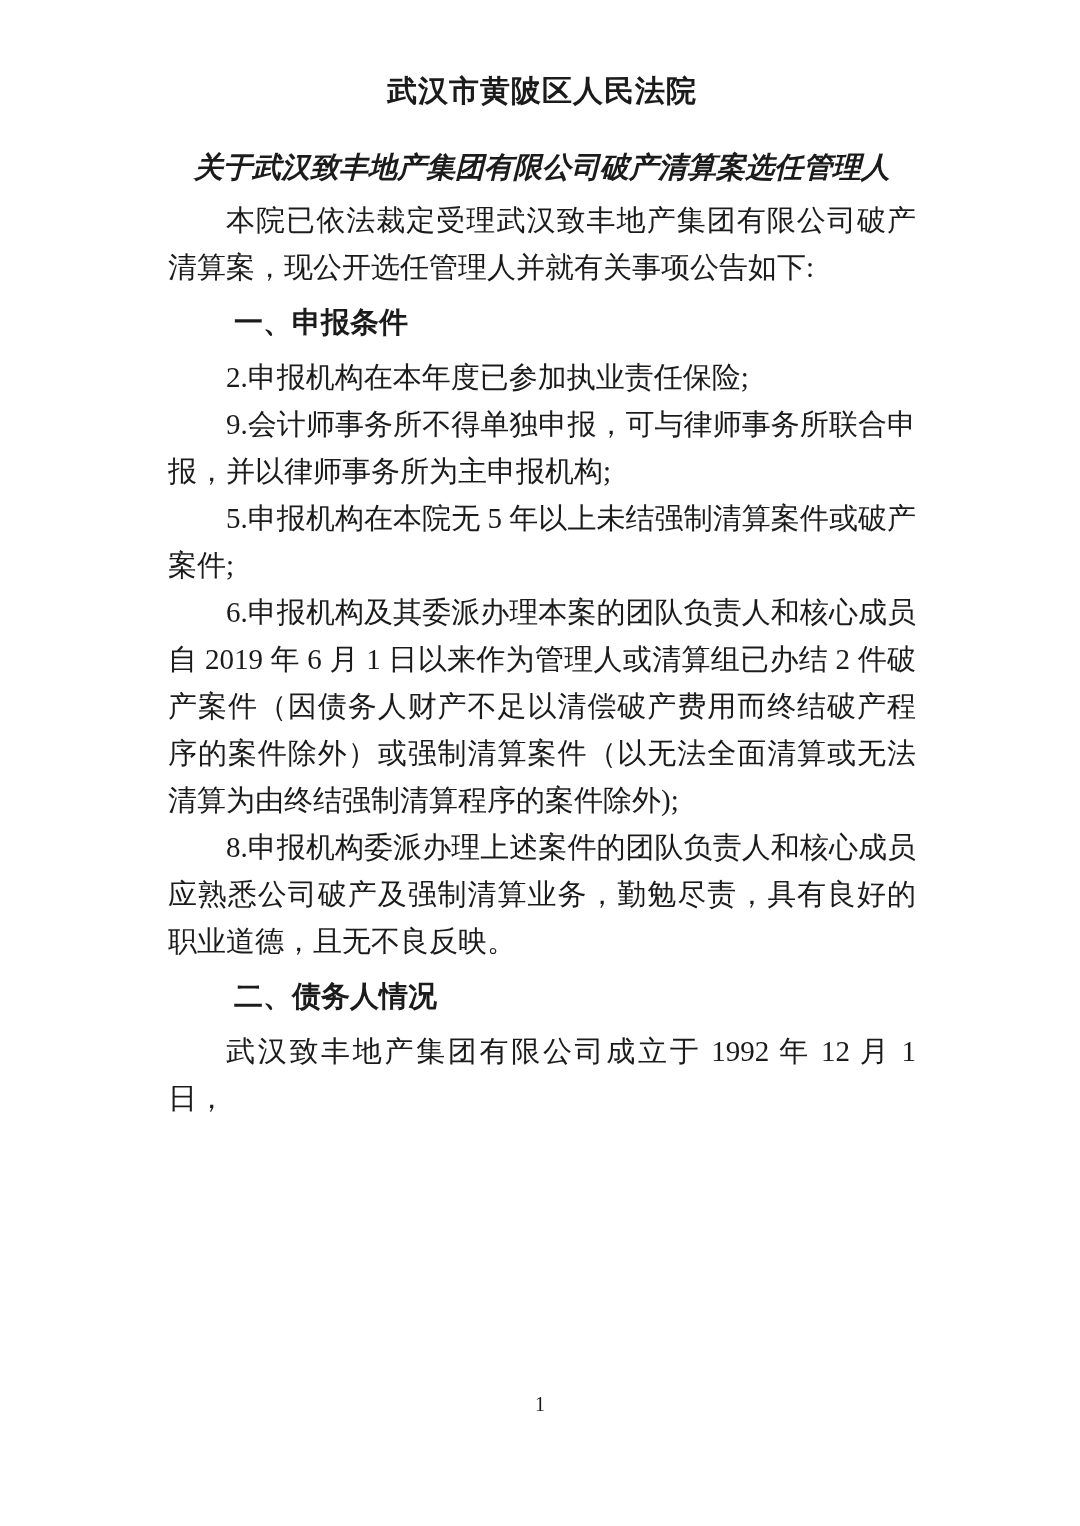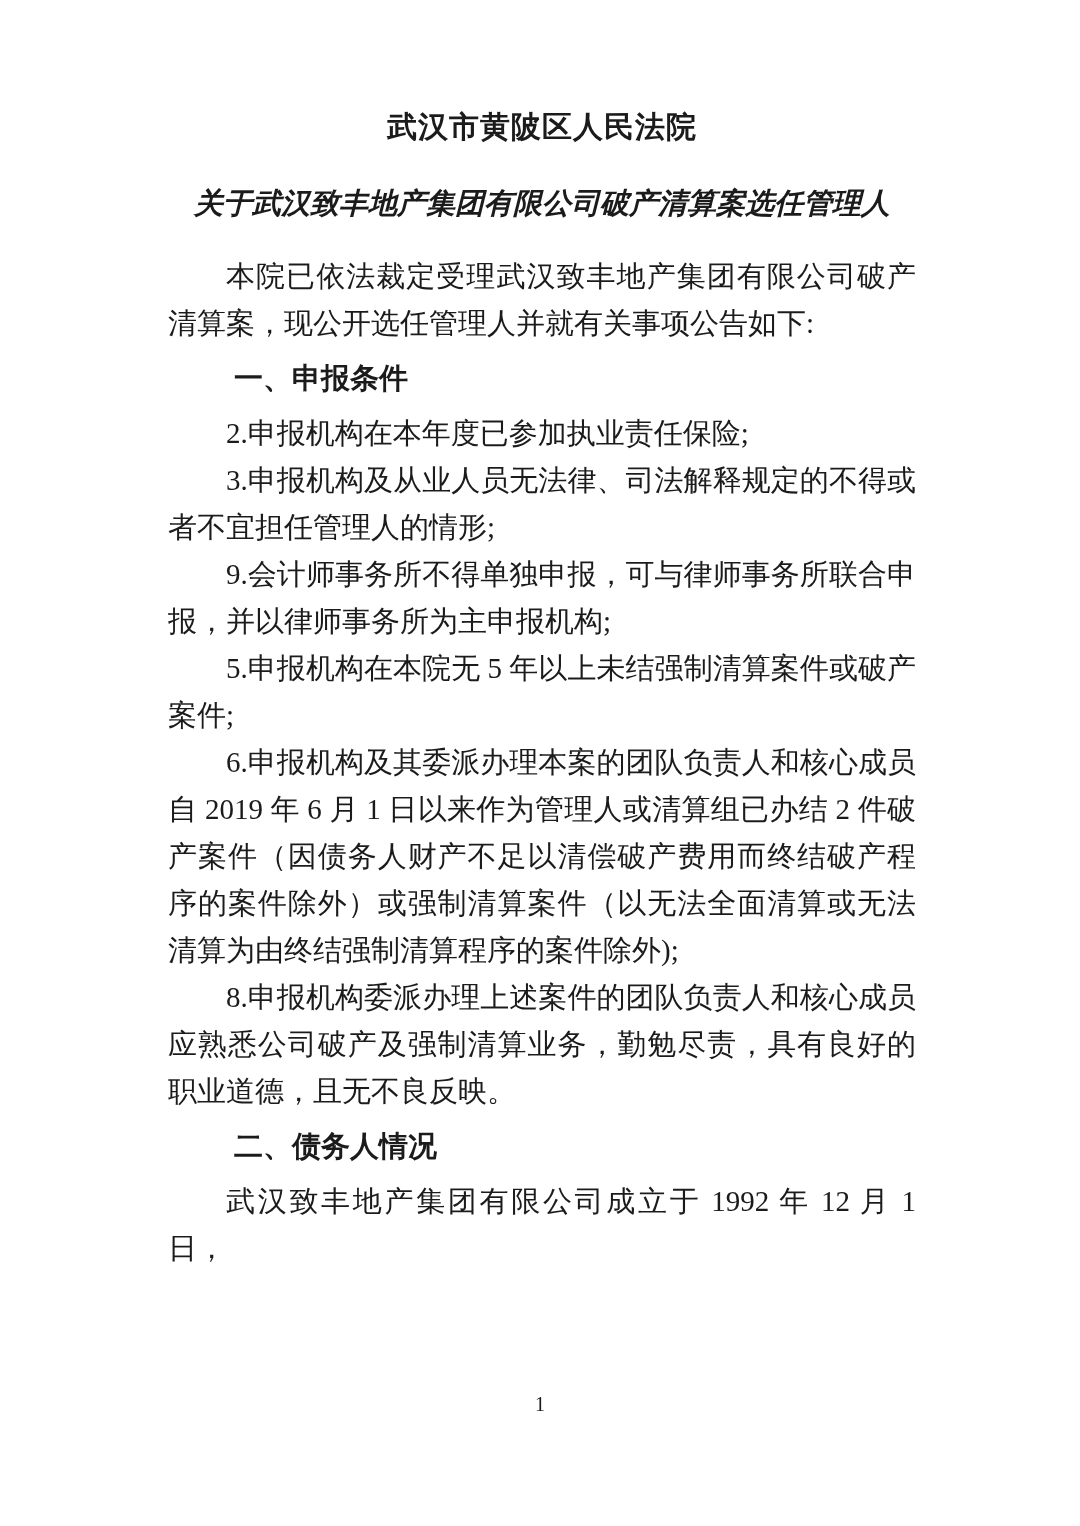--- a/index.html
+++ b/index.html
@@ -10,21 +10,21 @@
   body {
     width: 1080px;
     height: 1526px;
     position: relative;
     color: #1b1b1b;
     overflow: hidden;
   }
   .doc {
     width: 748px;
     margin: 0 0 0 168px;
-    padding-top: 109px;
+    padding-top: 73px;
   }
   .court-name {
     font-family: "Liberation Sans", "DejaVu Sans", sans-serif;
     font-weight: 700;
     font-size: 30px;
     line-height: 36px;
     text-align: center;
     letter-spacing: 1px;
     margin: 0;
   }
@@ -47,21 +47,21 @@
   }
   .body-p {
     font-family: "Liberation Serif", "DejaVu Serif", serif;
     font-size: 29px;
     line-height: 47px;
     text-align: justify;
     text-indent: 2em;
     margin: 0;
   }
   .body-p.first {
-    margin-top: 32px;
+    margin-top: 12px;
   }
   .section-heading {
     font-family: "Liberation Sans", "DejaVu Sans", sans-serif;
     font-weight: 700;
     font-size: 29px;
     line-height: 47px;
     text-indent: 2em;
     margin: 8px;
   }
   .page-num {
@@ -80,21 +80,20 @@
 <body>
 
 <main class="doc">
   <h1 class="court-name">武汉市黄陂区人民法院</h1>
   <h2 class="doc-subject">关于武汉致丰地产集团有限公司破产清算案选任管理人</h2>
 
   <p class="body-p first">本院已依法裁定受理武汉致丰地产集团有限公司破产清算案，现公开选任管理人并就有关事项公告如下:</p>
 
   <p class="section-heading">一、申报条件</p>
   <p class="body-p">2.申报机构在本年度已参加执业责任保险;</p>
-  <p class="body-p">3.申报机构及从业人员无法律、司法解释规定的不得或者不宜担任管理人的情形;</p>
   <p class="body-p">9.会计师事务所不得单独申报，可与律师事务所联合申报，并以律师事务所为主申报机构;</p>
   <p class="body-p">5.申报机构在本院无 5 年以上未结强制清算案件或破产案件;</p>
   <p class="body-p">6.申报机构及其委派办理本案的团队负责人和核心成员自 2019 年 6 月 1 日以来作为管理人或清算组已办结 2 件破产案件（因债务人财产不足以清偿破产费用而终结破产程序的案件除外）或强制清算案件（以无法全面清算或无法清算为由终结强制清算程序的案件除外);</p>
   <p class="body-p">8.申报机构委派办理上述案件的团队负责人和核心成员应熟悉公司破产及强制清算业务，勤勉尽责，具有良好的职业道德，且无不良反映。</p>
 
   <p class="section-heading">二、债务人情况</p>
   <p class="body-p">武汉致丰地产集团有限公司成立于 1992 年 12 月 1 日，</p>
 </main>
 
 <div class="page-num">1</div>

